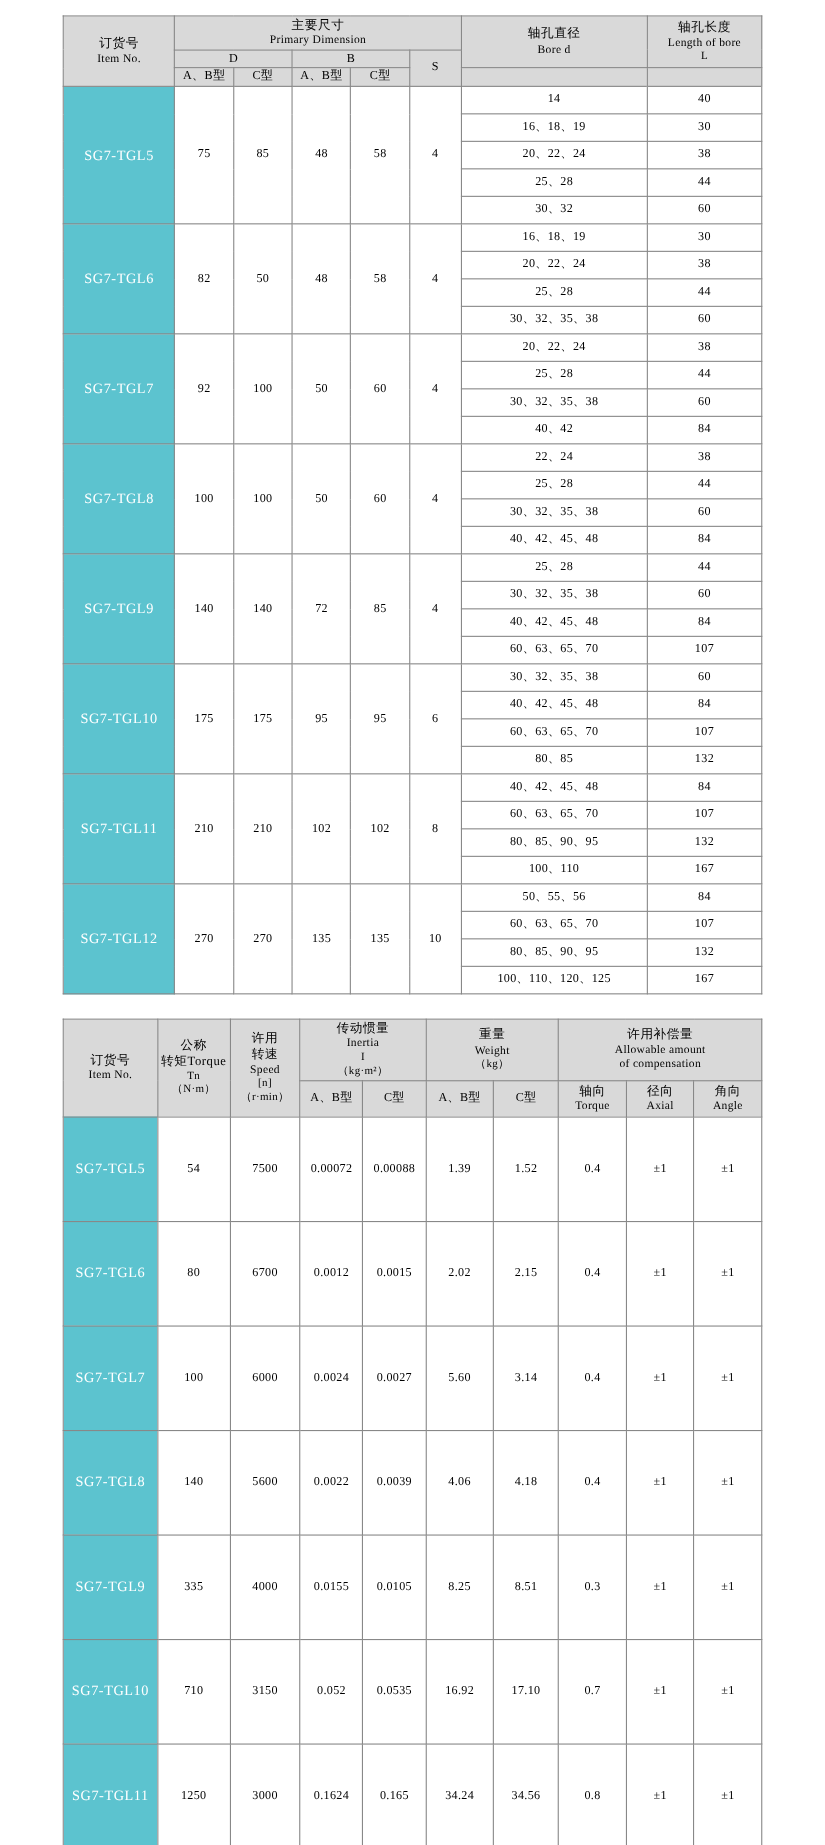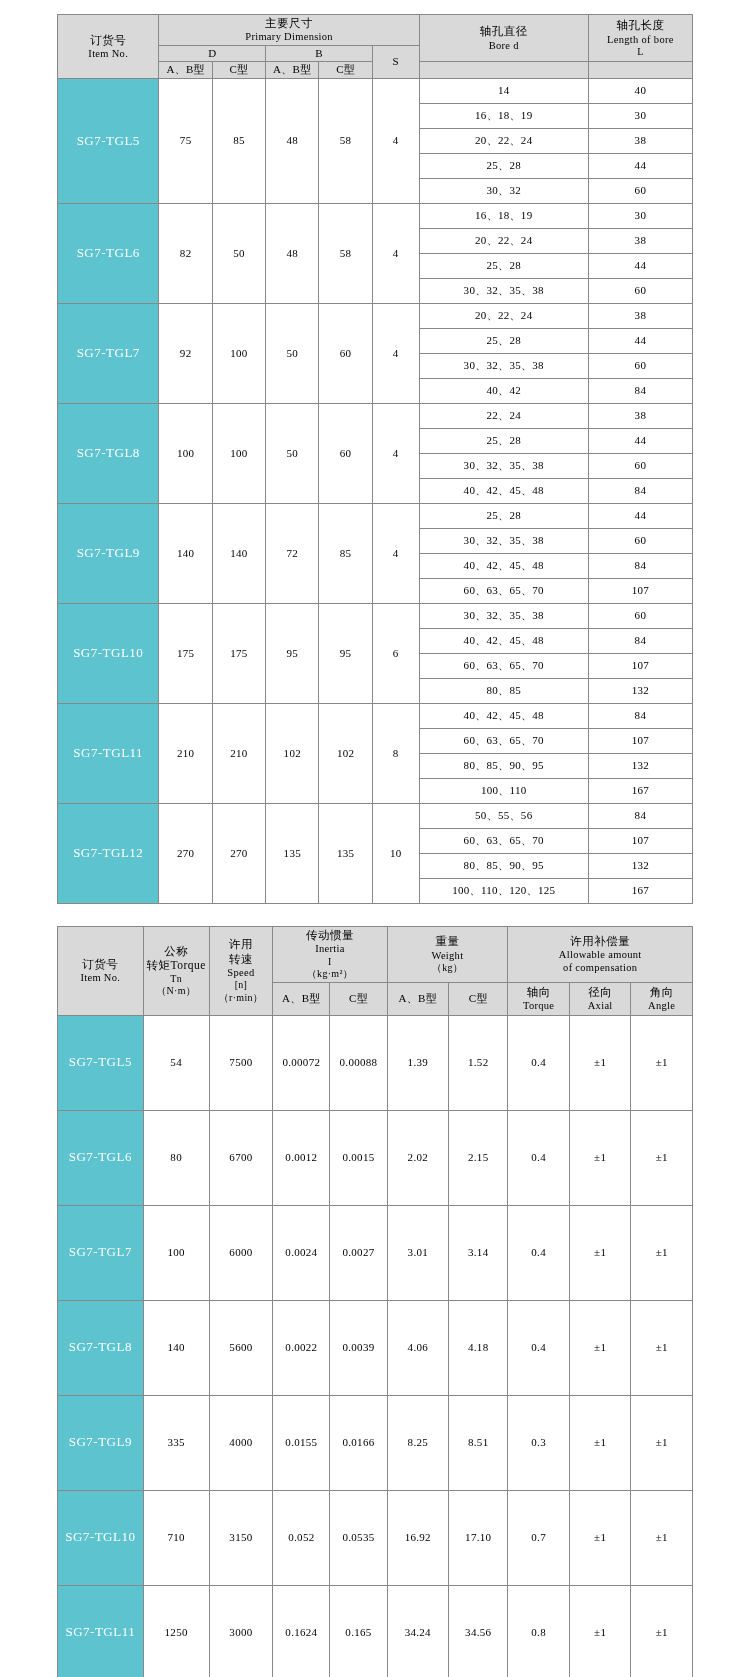--- a/index.html
+++ b/index.html
@@ -380,21 +380,21 @@
           <td class="val bigrow">0.4</td>
           <td class="val bigrow">±1</td>
           <td class="val bigrow">±1</td>
         </tr>
         <tr>
           <td class="item bigrow">SG7-TGL7</td>
           <td class="val bigrow">100</td>
           <td class="val bigrow">6000</td>
           <td class="val bigrow">0.0024</td>
           <td class="val bigrow">0.0027</td>
-          <td class="val bigrow">3.01</td>
+          <td class="val bigrow">5.60</td>
           <td class="val bigrow">3.14</td>
           <td class="val bigrow">0.4</td>
           <td class="val bigrow">±1</td>
           <td class="val bigrow">±1</td>
         </tr>
         <tr>
           <td class="item bigrow">SG7-TGL8</td>
           <td class="val bigrow">140</td>
           <td class="val bigrow">5600</td>
           <td class="val bigrow">0.0022</td>
@@ -403,21 +403,21 @@
           <td class="val bigrow">4.18</td>
           <td class="val bigrow">0.4</td>
           <td class="val bigrow">±1</td>
           <td class="val bigrow">±1</td>
         </tr>
         <tr>
           <td class="item bigrow">SG7-TGL9</td>
           <td class="val bigrow">335</td>
           <td class="val bigrow">4000</td>
           <td class="val bigrow">0.0155</td>
-          <td class="val bigrow">0.0166</td>
+          <td class="val bigrow">0.0105</td>
           <td class="val bigrow">8.25</td>
           <td class="val bigrow">8.51</td>
           <td class="val bigrow">0.3</td>
           <td class="val bigrow">±1</td>
           <td class="val bigrow">±1</td>
         </tr>
         <tr>
           <td class="item bigrow">SG7-TGL10</td>
           <td class="val bigrow">710</td>
           <td class="val bigrow">3150</td>

